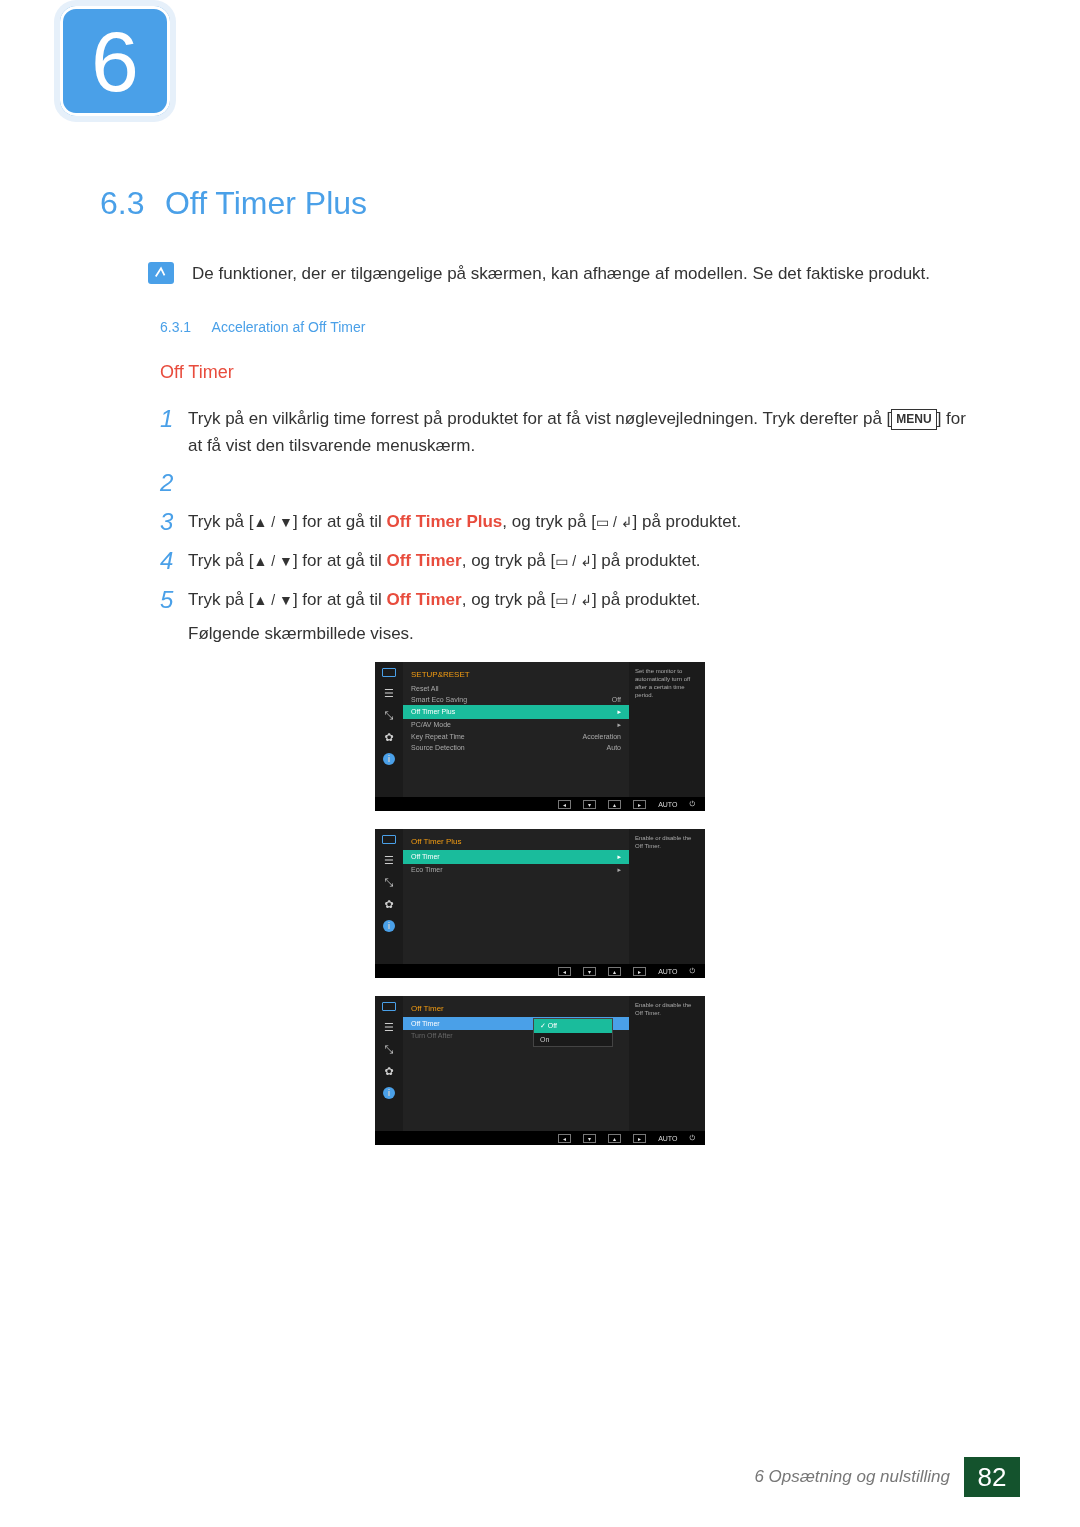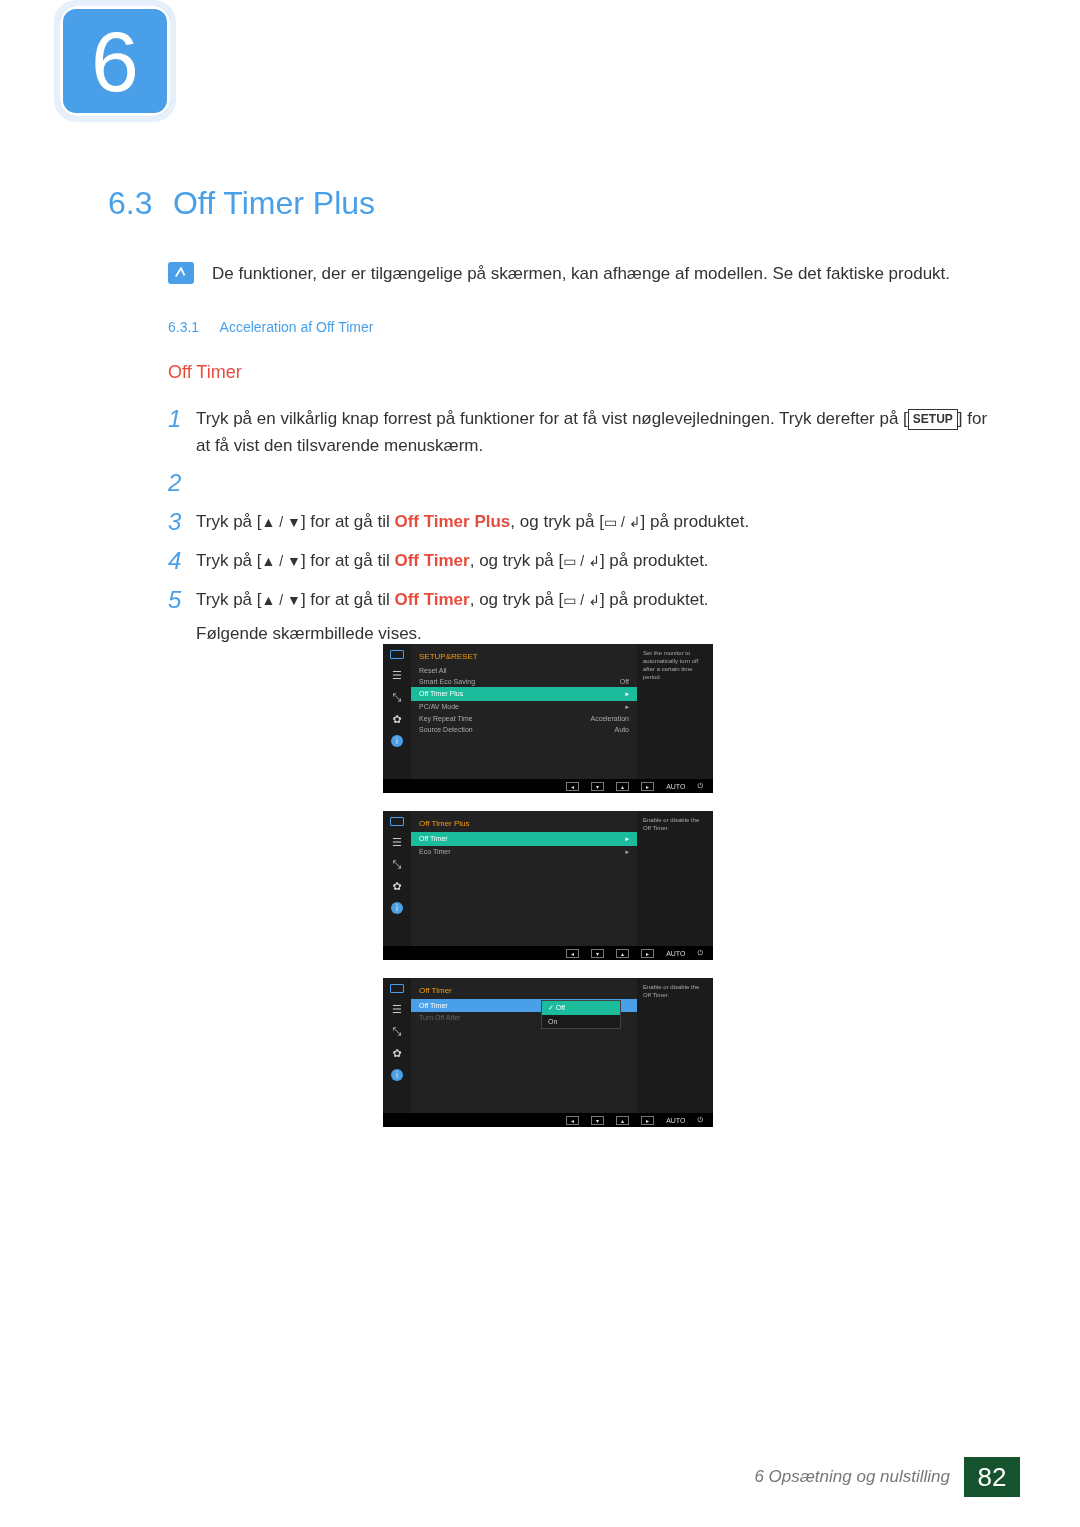--- a/index.html
+++ b/index.html
@@ -37,21 +37,21 @@
     position: absolute;
     left: 200px;
     top: 40px;
     font-size: 38px;
     color: #4aa0e8;
     font-weight: 400;
   }
   .content {
     position: absolute;
     top: 185px;
-    left: 108px;
+    left: 100px;
     width: 880px;
   }
   .sec-num {
     color: #4aa0e8;
     font-size: 32px;
     font-weight: 400;
     display: inline-block;
     vertical-align: baseline;
   }
   .sec-title {
@@ -65,21 +65,21 @@
   .para {
     font-size: 17px;
     color: #333;
     margin-bottom: 20px;
     margin-left: 60px;
     line-height: 1.4;
   }
   .note-row {
     display: flex;
     align-items: flex-start;
-    margin-left: 60px;
+    margin-left: 48px;
     margin-bottom: 32px;
   }
   .note-icon {
     width: 26px; height: 22px;
     background: #4aa0e8;
     border-radius: 3px;
     margin-right: 18px;
     display: flex; align-items: center; justify-content: center;
     color: #fff;
     flex-shrink: 0;
@@ -132,20 +132,21 @@
     padding: 0 4px;
     font-size: 12px;
     font-weight: bold;
     vertical-align: middle;
   }
   .orange { color: #e84c3d; font-weight: bold; }
   .key-icons { font-size: 14px; vertical-align: middle; }
   .step-extra {
     margin-left: 88px;
     font-size: 17px;
+    margin-bottom: 18px;
   }
 
   
   .osd-wrap {
     width: 330px;
     margin: 0 auto 18px auto;
   }
   .osd {
     background: #000;
     width: 330px;
@@ -299,21 +300,21 @@
     <div class="subsec-head">
       <span class="subsec-num">6.3.1</span>
       <span class="subsec-title">Acceleration af Off Timer</span>
     </div>
 
     <div class="subhead">Off Timer</div>
 
     <div class="step">
       <div class="step-num">1</div>
       <div class="step-text">
-        <span>Tryk på en vilkårlig knap forrest på funktioner for at få vist nøglevejledningen. Tryk derefter på [</span><span class="menu-badge">SETUP</span><span>] for at få vist den tilsvarende menuskærm.</span>
+        <span>Tryk på en vilkårlig time forrest på produktet for at få vist nøglevejledningen. Tryk derefter på [</span><span class="menu-badge">MENU</span><span>] for at få vist den tilsvarende menuskærm.</span>
       </div>
     </div>
 
     <div class="step">
       <div class="step-num">2</div>
     </div>
 
     <div class="step">
       <div class="step-num">3</div>
       <div class="step-text">

